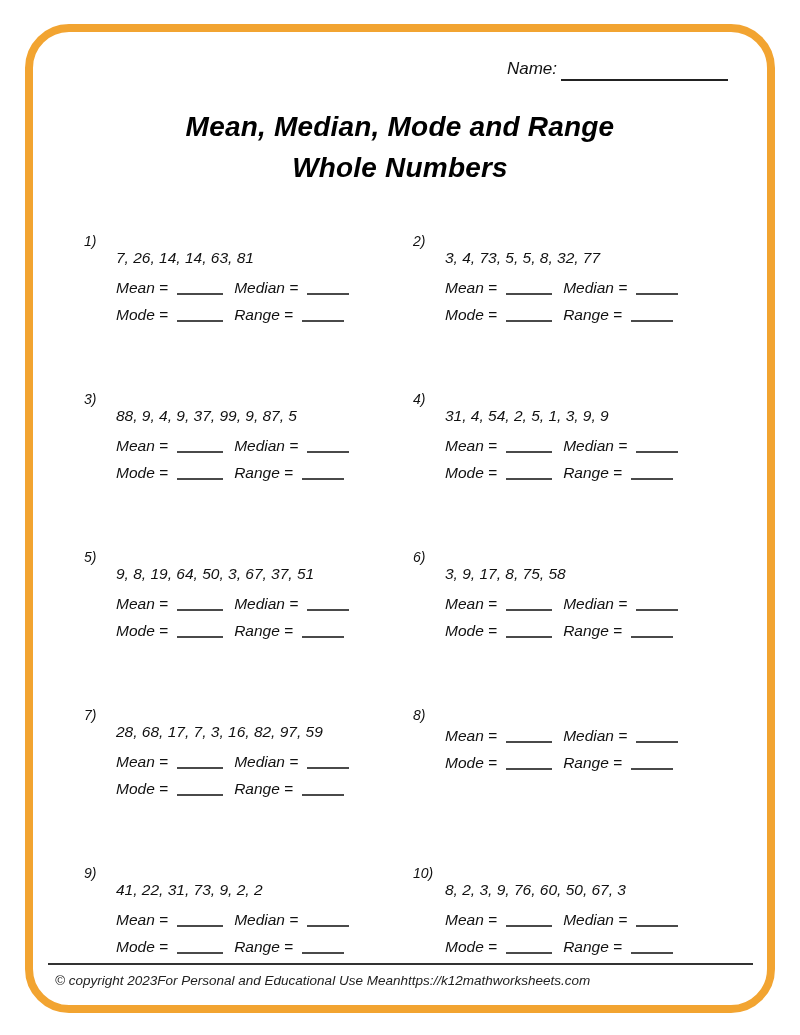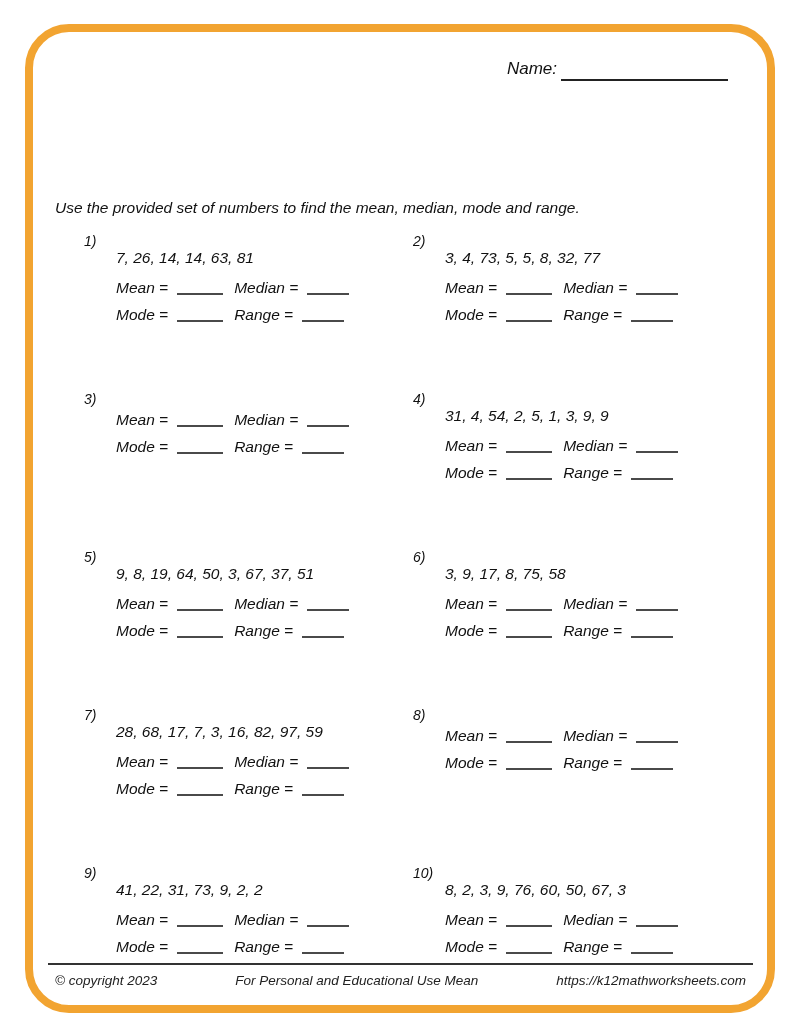--- a/index.html
+++ b/index.html
@@ -62,37 +62,40 @@
     margin:0 11px 0 9px; vertical-align:-2px;
   }
   .blank.last { width:42px; margin-right:0; }
 
   .footer-line {
     position:absolute; top:963px; left:48px; width:705px;
     border-top:2px solid #333;
   }
   .footer-row {
     position:absolute; top:973px; left:55px; width:691px;
-    display:flex; justify-content:space-between; align-items:baseline;
+    display:flex; align-items:baseline;
     font-size:13.5px; color:#222;
   }
 </style>
 </head>
 <body>
 
 <div class="page">
   <div class="frame"></div>
 
   <div class="name-row">
     <span class="name-label">Name:</span>
     <span class="name-blank"></span>
   </div>
 
-
-  <div class="instruction">Use the provided set of numbers to find the mean, median, mode and range.</div>
+  <div class="title-block">
+    <div>Mean, Median, Mode and Range</div>
+    <div>Whole Numbers</div>
+  </div>
+
 
   <div class="problems">
 
     <div class="problem">
       <div class="pnum">1)</div>
       <div class="pbody">
         <div class="pset">7, 26, 14, 14, 63, 81</div>
         <div class="prow">
           <span class="plabel">Mean =</span><span class="blank"></span><span class="plabel">Median =</span><span class="blank last"></span>
         </div>
@@ -111,20 +114,21 @@
         </div>
         <div class="prow">
           <span class="plabel">Mode =</span><span class="blank"></span><span class="plabel">Range =</span><span class="blank last"></span>
         </div>
       </div>
     </div>
 
     <div class="problem">
       <div class="pnum">3)</div>
       <div class="pbody">
+        <div class="pset">88, 9, 4, 9, 37, 99, 9, 87, 5</div>
         <div class="prow">
           <span class="plabel">Mean =</span><span class="blank"></span><span class="plabel">Median =</span><span class="blank last"></span>
         </div>
         <div class="prow">
           <span class="plabel">Mode =</span><span class="blank"></span><span class="plabel">Range =</span><span class="blank last"></span>
         </div>
       </div>
     </div>
 
     <div class="problem">

